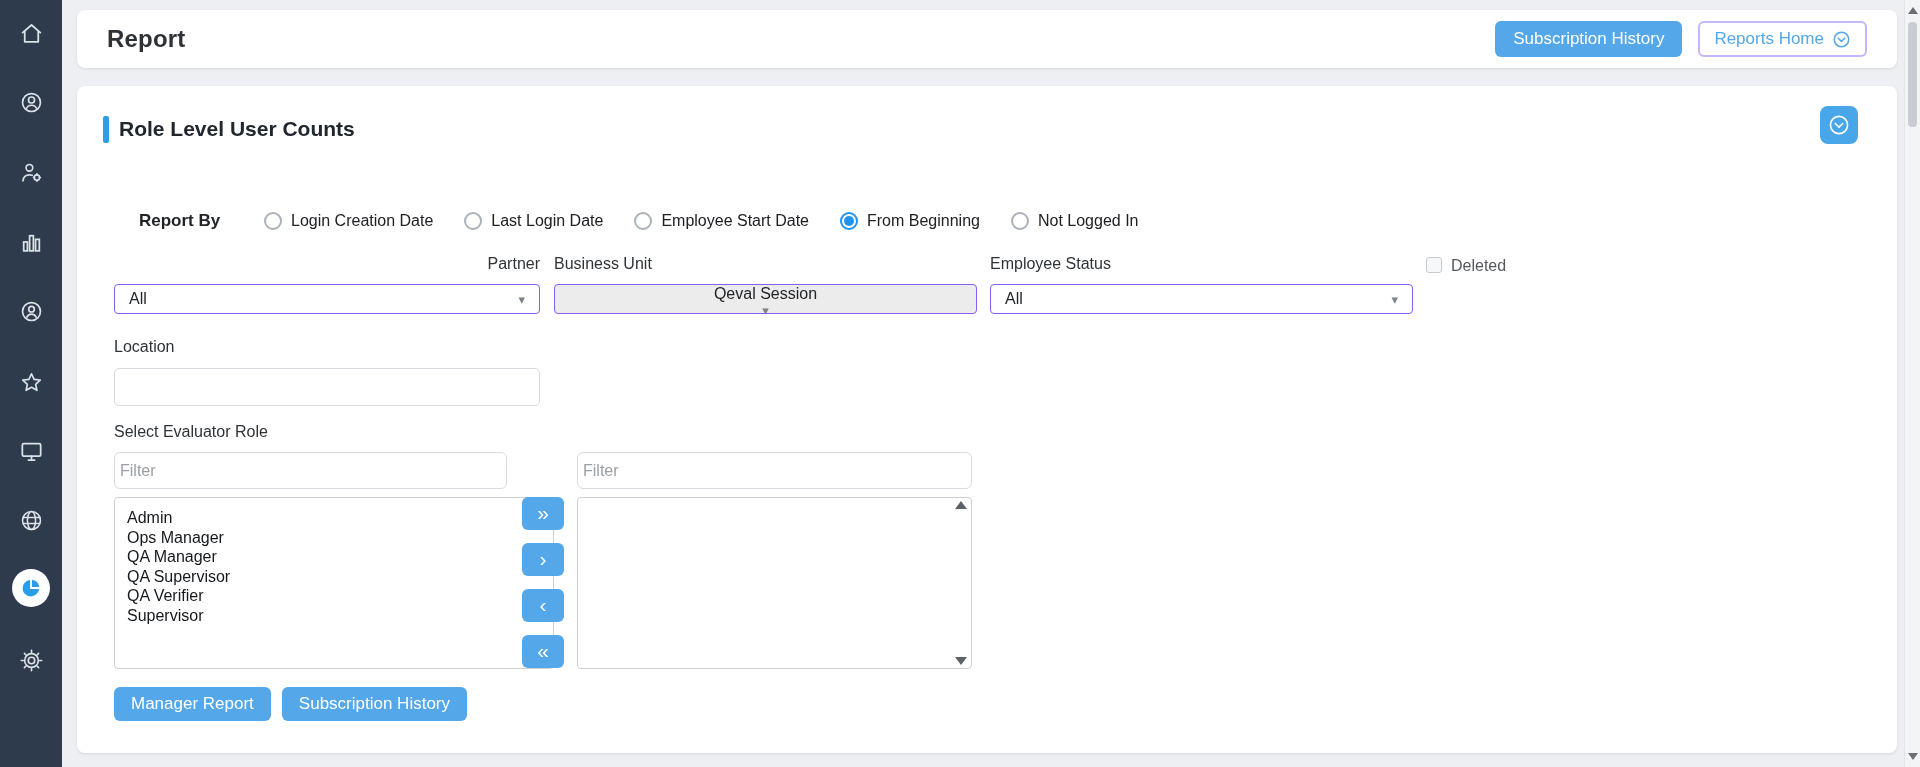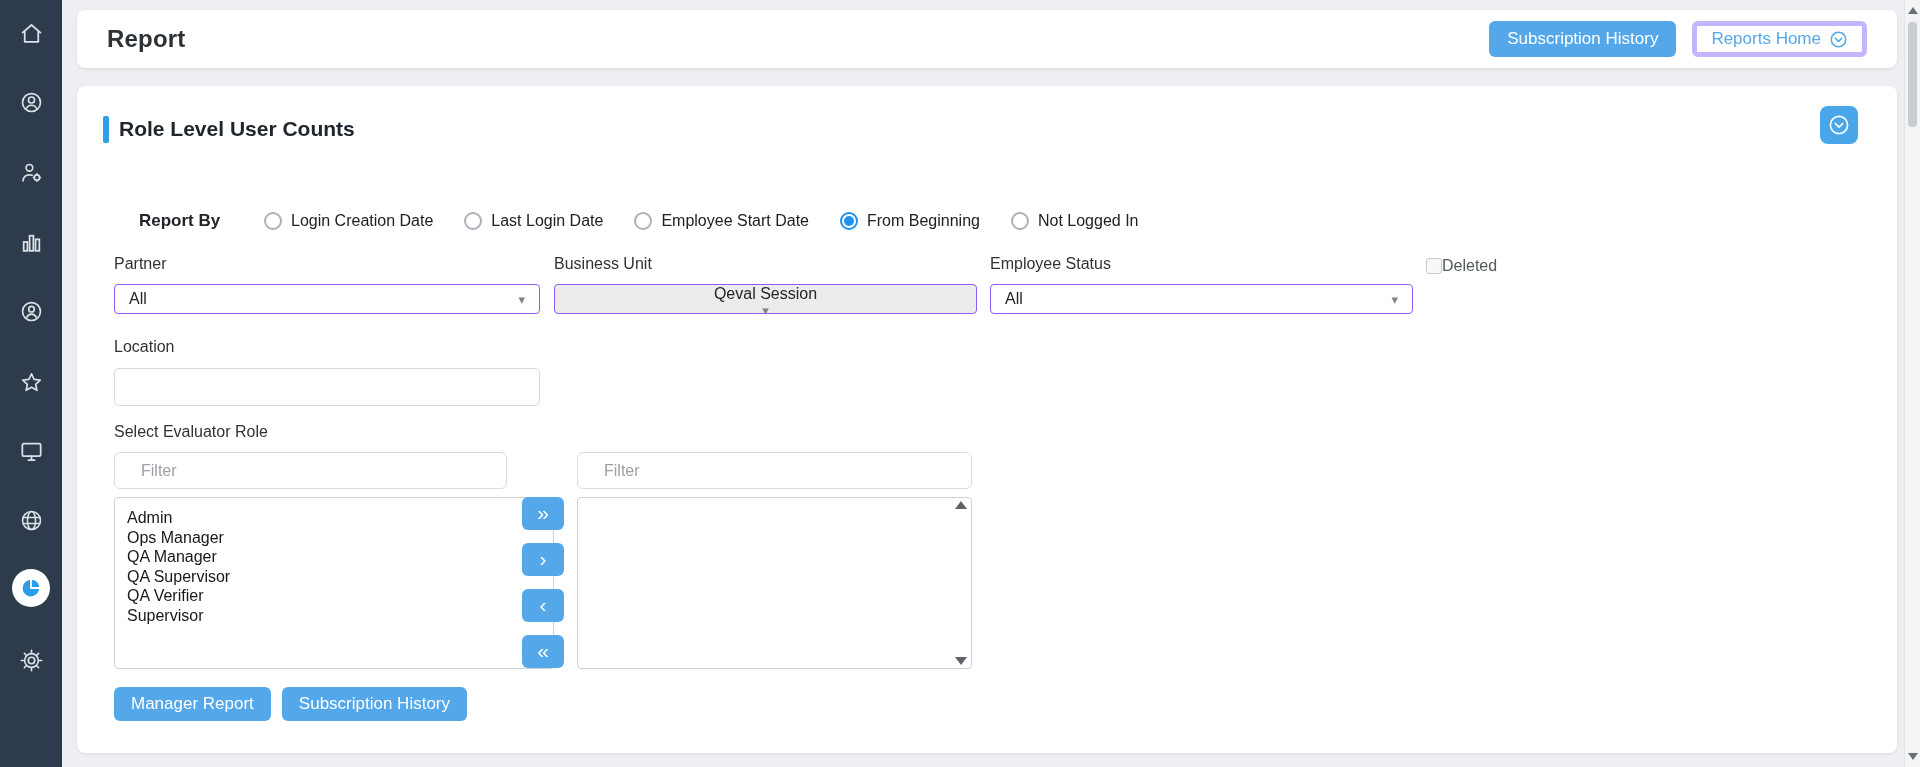--- a/index.html
+++ b/index.html
@@ -34,21 +34,21 @@
     position:absolute; left:77px; top:10px; width:1820px; height:58px;
     background:#fff; border-radius:8px;
     box-shadow:0 1px 3px rgba(25,39,60,.10);
     display:flex; align-items:center; padding:4px 30px;
   }
   .page-title { font-size:24px; color:#2d3237; letter-spacing:.2px; }
   .header-actions { margin-left:auto; display:flex; align-items:center; gap:16px; }
   .btn { font-family:inherit; font-size:17px; border-radius:6px; height:36px;
          display:inline-flex; align-items:center; gap:8px; cursor:pointer; }
   .btn-primary { background:#54a7e9; color:#fff; border:none; padding:0 18px; }
-  .btn-outline { background:#fff; color:#54a7e9; border:5px solid #c4b5fd; padding:0 14px; }
+  .btn-outline { background:#fff; color:#54a7e9; border:2px solid #c4b5fd; padding:0 14px; }
   .btn-outline svg { width:19px; height:19px; }
 
   
   .card {
     position:absolute; left:77px; top:86px; width:1820px; height:667px;
     background:#fff; border-radius:8px;
     box-shadow:0 1px 3px rgba(25,39,60,.10);
   }
   .card-accent { position:absolute; left:26px; top:30px; width:6px; height:27px;
     background:#2d9fe6; border-radius:2px; }
@@ -81,28 +81,28 @@
   }
   .select-box.disabled { background:#ececec;flex-direction:column; }
   .caret { color:#7b8289; font-size:13px; }
 
   .text-input {
     width:100%; height:38px; border:1px solid #d5d9dd; border-radius:5px;
     padding:0 12px; font-family:inherit; font-size:16px; color:#212529; background:#fff;
   }
   .text-input::placeholder { color:#9aa0a6; }
 
-  .check-row { display:flex; align-items:center; cursor:pointer; }
+  .check-row { display:flex; align-items:flex-start; gap:9px; cursor:pointer; }
   .checkbox { width:16px; height:16px; border:1px solid #c6cbd0; border-radius:3px; background:#f6f8f9; }
   .check-label { font-size:16px; color:#54595e; }
 
   .section-label { position:absolute; left:37px; top:337px; font-size:16px; color:#2e3338; }
 
   .filter-input { position:absolute; top:366px; height:37px; border:1px solid #d8dce0;
-    border-radius:6px; padding:0 26px; font-family:inherit; font-size:16px; color:#212529; }
+    border-radius:6px; padding:0 5px; font-family:inherit; font-size:16px; color:#212529; }
   .filter-input::placeholder { color:#9aa0a6; }
 
   
   .listbox {
     position:absolute; top:411px; height:172px; background:#fff;
     border:1px solid #ccd1d6; border-radius:4px; overflow:hidden;
   }
   .list-inner { padding-top:10px; }
   .list-option { font-size:16px; color:#15191d; line-height:19.5px; padding-left:12px; cursor:pointer; }
   .vscroll { position:absolute; top:3px; right:4px; bottom:3px; width:12px;
@@ -265,21 +265,21 @@
     <span class="radio-item selected">
       <span class="radio-circle"></span>
       <span>From Beginning</span>
     </span>
     <span class="radio-item">
       <span class="radio-circle"></span>
       <span>Not Logged In</span>
     </span>
   </div>
 
-  <div class="fgroup" style="left:37px; top:168px; width:426px;">
+  <div class="fgroup" style="left:37px; top:168px; width:426px;text-align:right;">
     <div class="flabel">Partner</div>
     <div class="select-box">
       <span>All</span>
       <span class="caret">▾</span>
     </div>
   </div>
 
   <div class="fgroup" style="left:477px; top:168px; width:423px;">
     <div class="flabel">Business Unit</div>
     <div class="select-box disabled">

